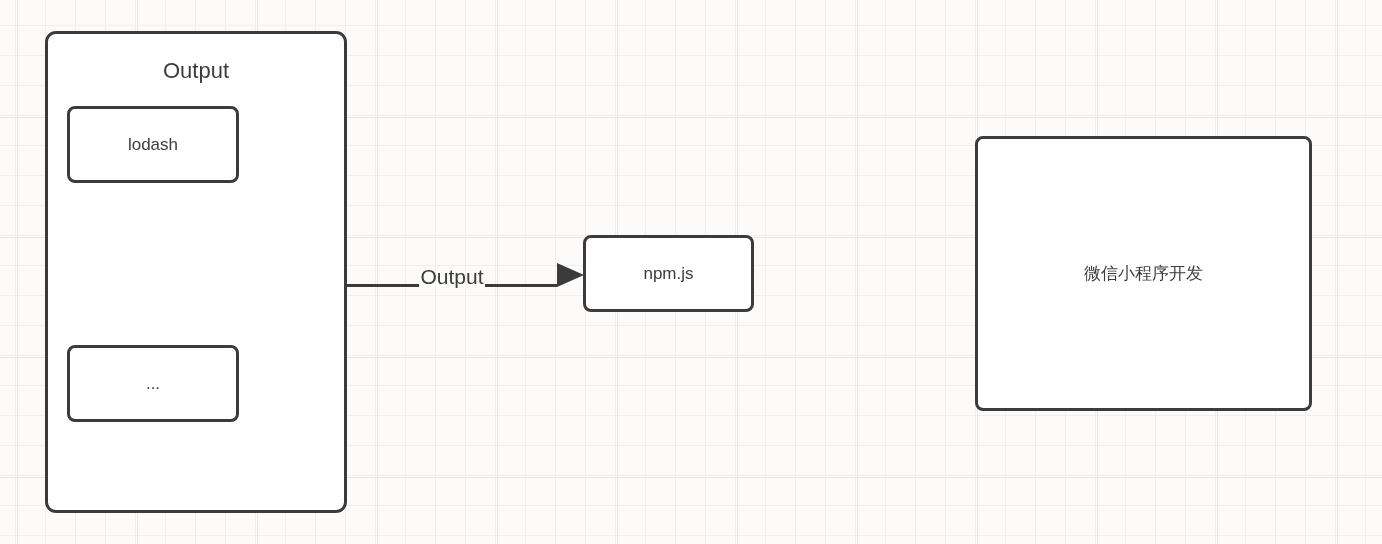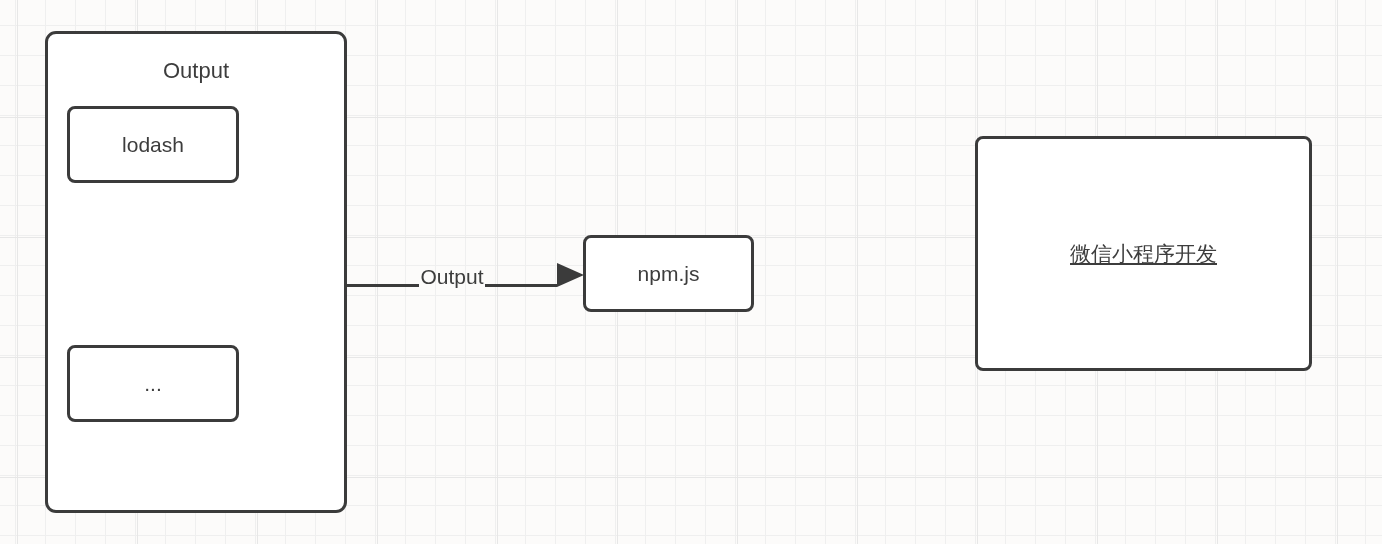--- a/index.html
+++ b/index.html
@@ -34,21 +34,21 @@
     justify-content: center;
     font-size: 22px;
   }
   .container-box {
     border-radius: 11px;
     justify-content: flex-start;
     flex-direction: column;
   }
   .small-box {
     border-radius: 8px;
-    font-size: 21px;
+    font-size: 17px;
   }
   .container-title {
     margin-top: 24px;
     font-size: 22px;
   }
   .arrow {
     position: absolute;
     display: flex;
     align-items: flex-end;
     height: 28px;
@@ -73,21 +73,21 @@
     border-top: 12px solid transparent;
     border-bottom: 12px solid transparent;
     border-left: 27px solid #3b3b3b;
   }
   
   #webpack-box   { left: 45px;  top: 31px;  width: 302px; height: 482px; }
   #lodash-box    { left: 67px;  top: 106px; width: 172px; height: 77px; }
   #moment-box    { left: 67px;  top: 226px; width: 172px; height: 77px; }
   #dots-box      { left: 67px;  top: 345px; width: 172px; height: 77px; }
   #npm-box       { left: 583px; top: 235px; width: 171px; height: 77px; }
-  #miniprogram-box { left: 975px; top: 136px; width: 337px; height: 235px; text-decoration: underline; }
+  #miniprogram-box { left: 975px; top: 136px; width: 337px; height: 275px; }
   #arrow-output  { left: 347px; top: 259px; width: 237px; }
   #arrow-import  { left: 753px; top: 259px; width: 223px; }
 </style>
 </head>
 <body>
 
 <div class="canvas">
 
   <div class="node container-box" id="webpack-box">
     <div class="container-title">Output</div>

